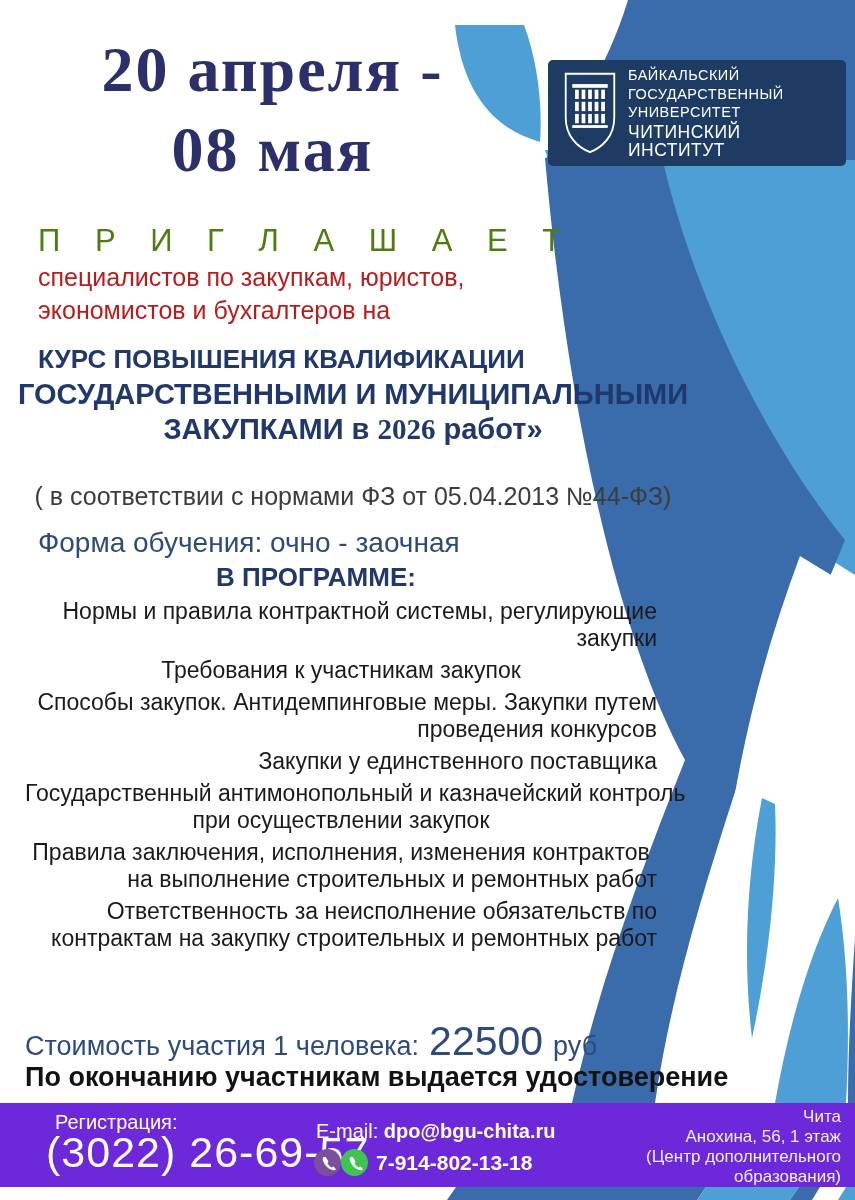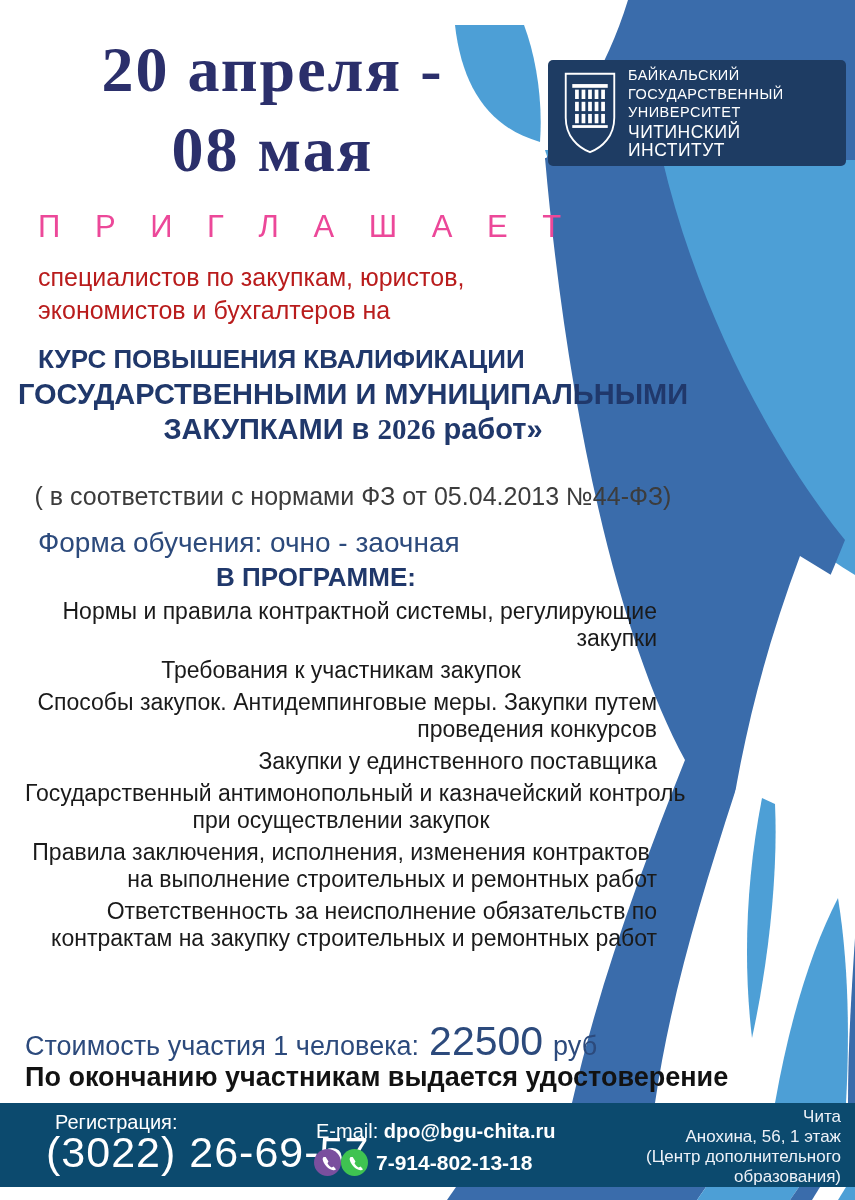--- a/index.html
+++ b/index.html
@@ -3,21 +3,21 @@
 <meta charset="utf-8">
 <style>
   html,body{margin:0;padding:0;}
   body{width:855px;height:1200px;position:relative;overflow:hidden;background:#ffffff;
        font-family:"Liberation Sans",sans-serif;}
   .bg-svg{position:absolute;left:0;top:0;width:855px;height:1200px;z-index:0;}
 
   .dates{position:absolute;left:0;top:30px;width:545px;text-align:center;z-index:2;
          font-family:"Liberation Serif",serif;font-weight:bold;font-size:64px;line-height:80px;
          color:#2b2f6b;letter-spacing:2px;}
-  .invite{position:absolute;left:38px;top:209px;z-index:2;font-size:31px;letter-spacing:13px;color:#ec4899;}
+  .invite{position:absolute;left:38px;top:223px;z-index:2;font-size:31px;letter-spacing:13px;color:#4d7c0f;}
   .audience{position:absolute;left:38px;top:261px;z-index:2;font-size:25px;line-height:33px;color:#b91c1c;}
   .course-label{position:absolute;left:38px;top:344px;z-index:2;font-size:26px;font-weight:bold;color:#20386b;}
   .course-title{position:absolute;left:0;top:377px;width:706px;text-align:center;z-index:2;
                 font-size:29px;font-weight:bold;color:#20386b;line-height:35px;}
   .year-serif{font-family:"Liberation Serif",serif;}
   .law-note{position:absolute;left:0;top:482px;width:706px;text-align:center;z-index:2;font-size:25px;color:#3c3c3c;}
   .format{position:absolute;left:38px;top:527px;z-index:2;font-size:28px;color:#2c4a7c;}
   .program-header{position:absolute;left:0;top:562px;width:632px;text-align:center;z-index:2;
                   font-size:26px;font-weight:bold;color:#20386b;}
   .program{position:absolute;left:25px;top:598px;width:632px;z-index:2;font-size:23px;line-height:27px;color:#1a1a1a;}
@@ -29,21 +29,21 @@
          display:flex;align-items:baseline;gap:10px;}
   .price .big{font-size:41px;}
   .certificate{position:absolute;left:25px;top:1062px;z-index:2;font-size:27px;font-weight:bold;color:#121212;}
 
   .logo-box{position:absolute;left:548px;top:40px;width:298px;height:106px;background:#1e3c63;
             border-radius:5px;display:flex;align-items:center;padding:0 10px;box-sizing:border-box;z-index:3;margin-top:20px;}
   .logo-shield{width:56px;height:86px;margin:0 10px 0 4px;flex:none;}
   .logo-text{color:#ffffff;font-size:14.5px;line-height:18.5px;letter-spacing:0.5px;}
   .logo-text .logo-line-last{font-size:17.5px;margin-top:1px;}
 
-  .footer{position:absolute;left:0;top:1103px;width:855px;height:84px;background:#0c4a6e;color:#ffffff;z-index:4;}
+  .footer{position:absolute;left:0;top:1103px;width:855px;height:84px;background:#6d28d9;color:#ffffff;z-index:4;}
   .reg-label{position:absolute;left:55px;top:8px;font-size:20px;}
   .reg-phone{position:absolute;left:46px;top:25px;font-size:43px;letter-spacing:1px;}
   .email-row{position:absolute;left:316px;top:17px;font-size:20px;}
   .email-row .bold{font-weight:bold;}
   .msg-row{position:absolute;left:314px;top:46px;display:flex;align-items:center;gap:0;}
   .badge{width:27px;height:27px;border-radius:50%;display:flex;align-items:center;justify-content:center;flex:none;}
   .badge svg{width:16px;height:16px;}
   .badge-viber{background:#7a4f9e;}
   .badge-wa{background:#3fc351;}
   .mobile{font-size:21px;font-weight:bold;margin-left:8px;}

